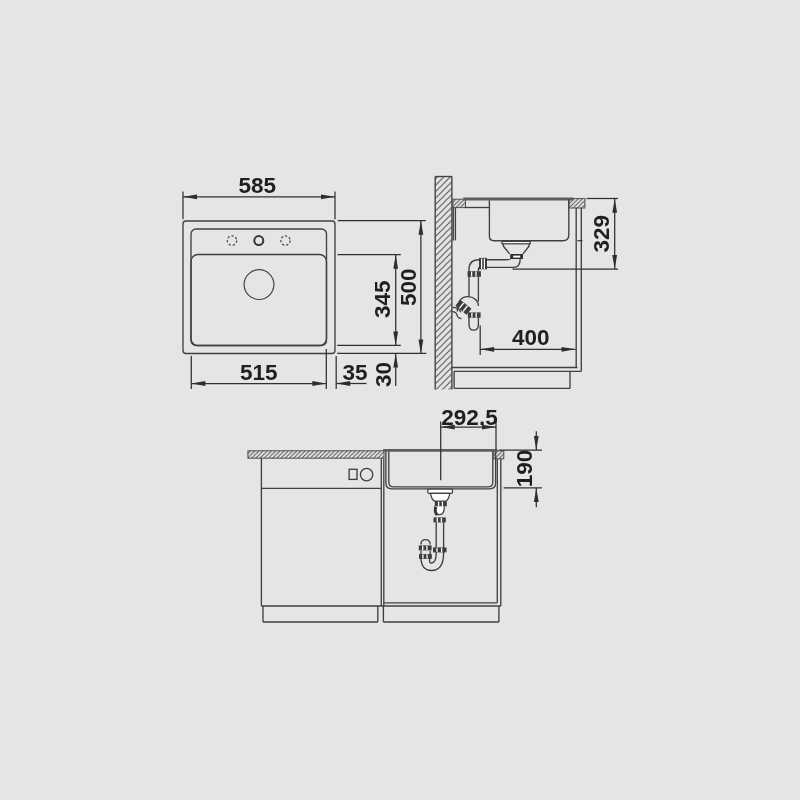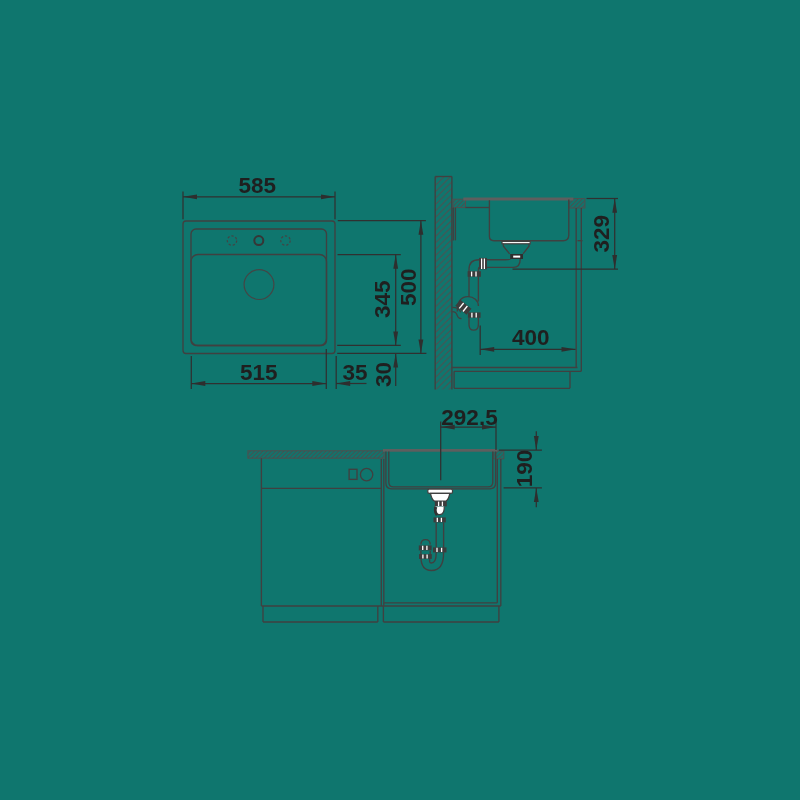--- a/index.html
+++ b/index.html
@@ -1,16 +1,16 @@
 <!DOCTYPE html>
 <html><head>
 <meta charset="utf-8">
 <style>
 html,body{margin:0;padding:0;background:#ffffff;}
-#canvas{position:relative;width:800px;height:800px;background:#0f766e;overflow:hidden;}
+#canvas{position:relative;width:800px;height:800px;background:#e5e5e5;overflow:hidden;}
 svg{position:absolute;left:0;top:0;}
 text{font-family:"Liberation Sans",sans-serif;font-weight:bold;fill:#1f1f1f;}
 .ln{stroke:#404040;stroke-width:1.35;fill:none;}
 .dim{stroke:#303030;stroke-width:1.25;fill:none;}
 .arr{fill:#2e2e2e;stroke:none;}
 .thk{stroke:#5e5e5e;stroke-width:2.8;fill:none;}
 .pipe{stroke:#404040;stroke-width:1.25;fill:#ffffff;}
 </style>
 </head>
 <body>

